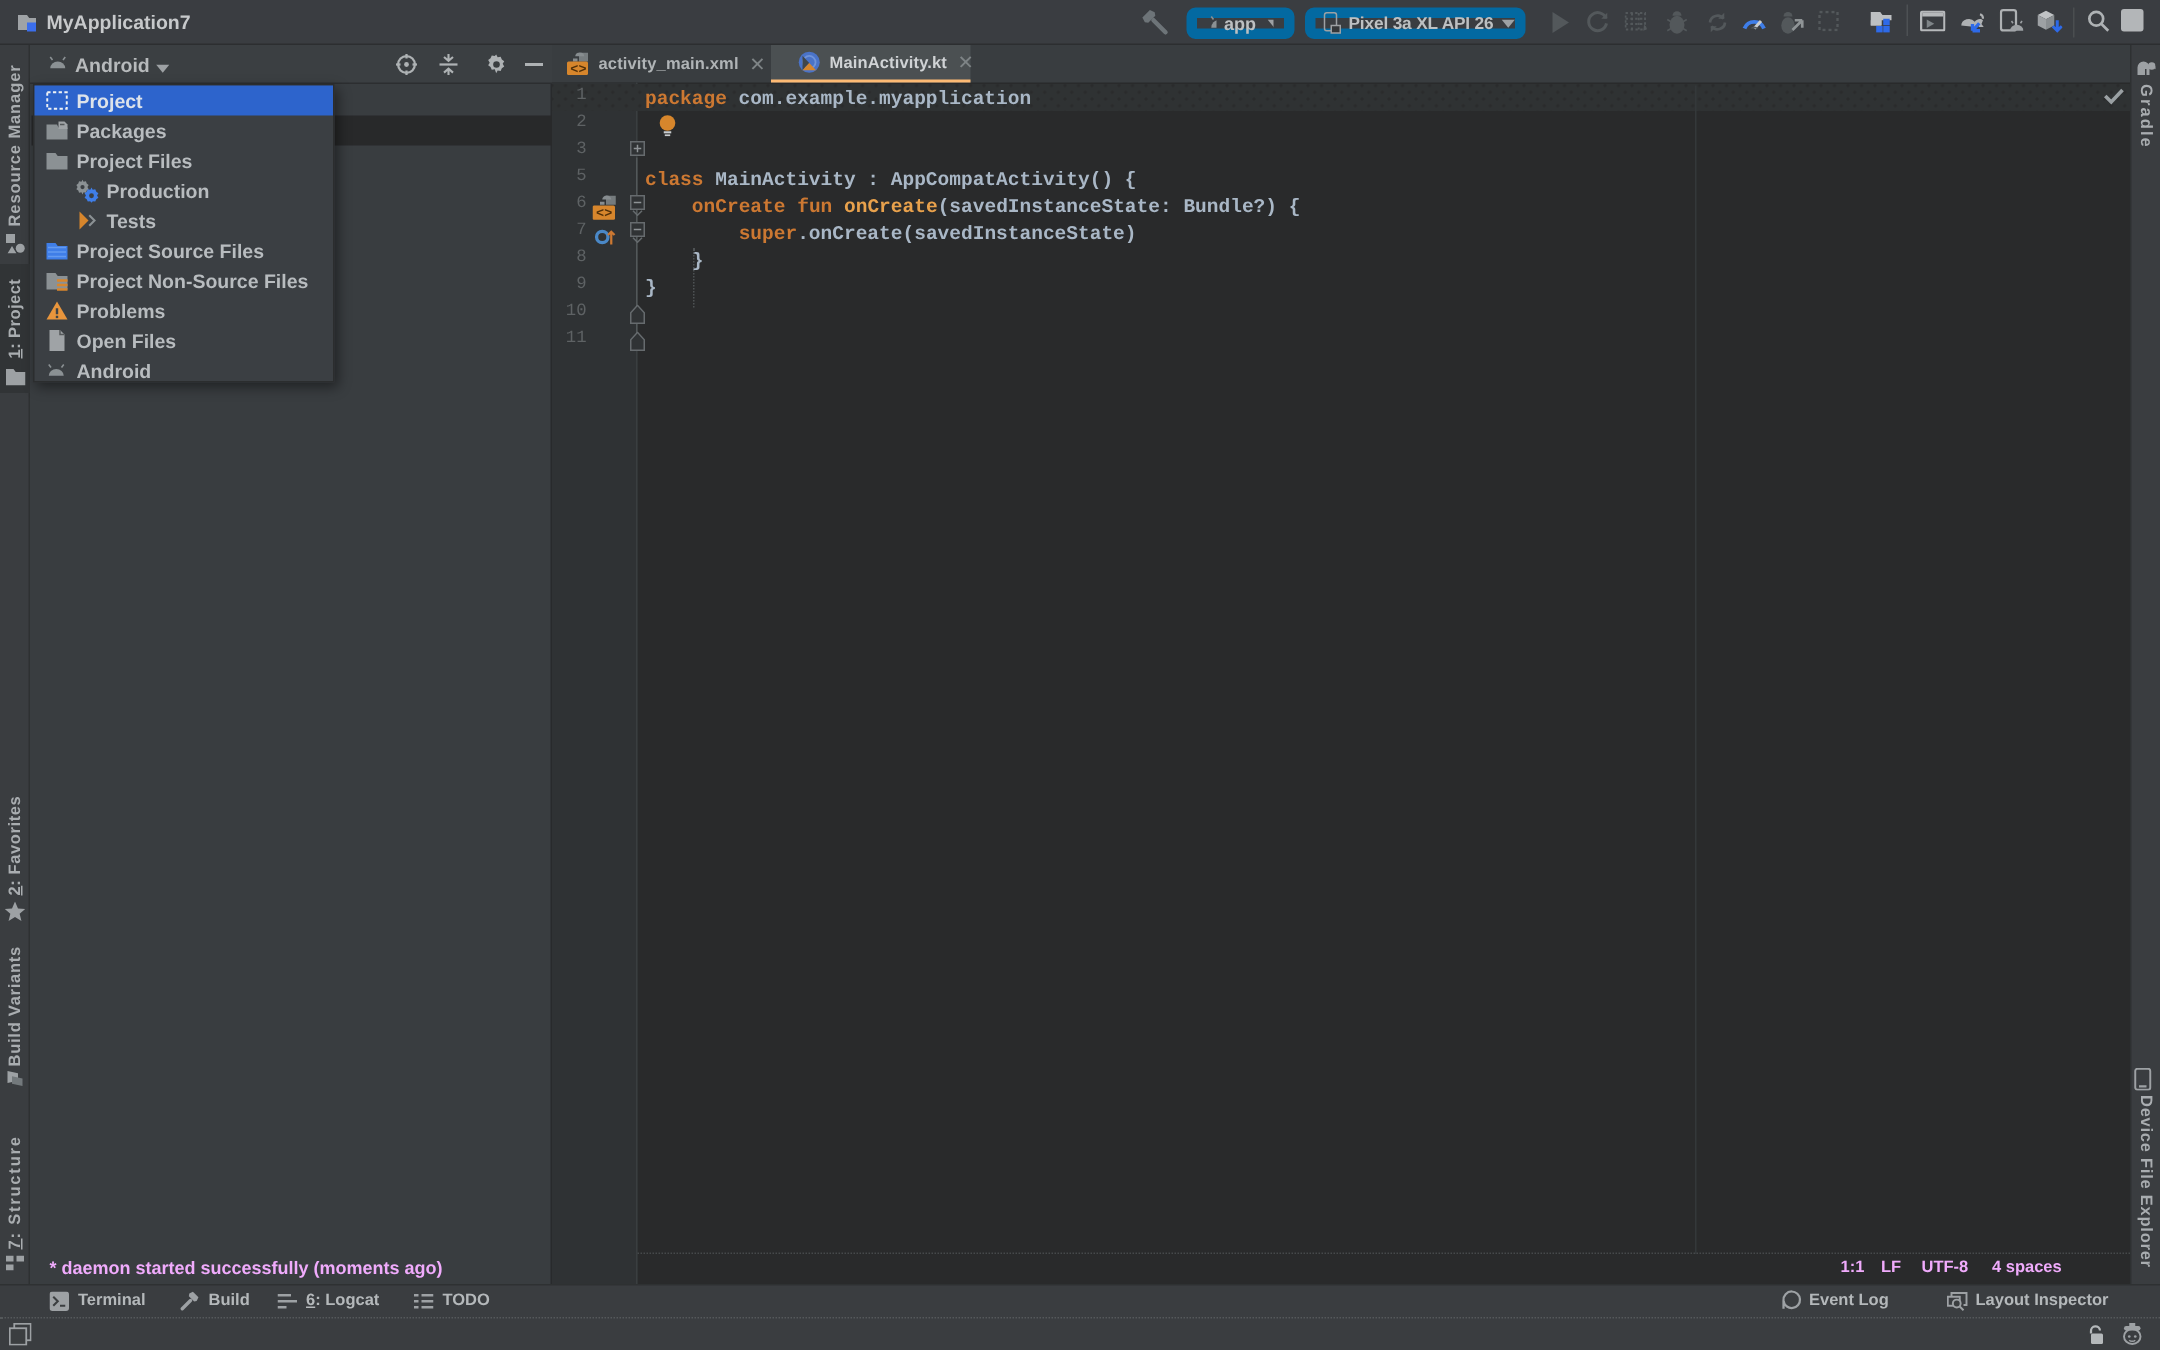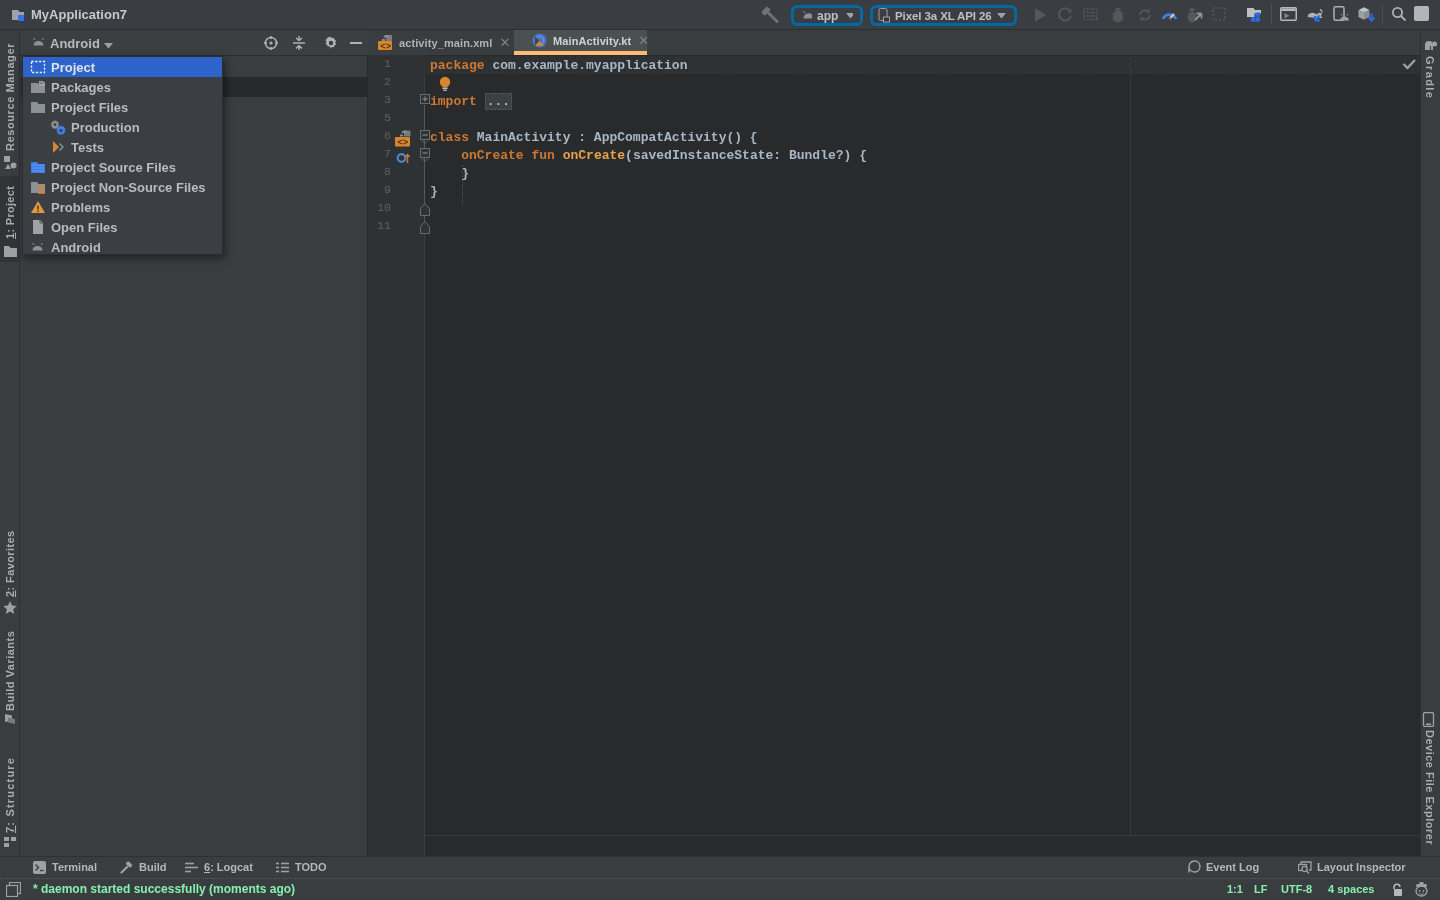--- a/index.html
+++ b/index.html
@@ -29,23 +29,23 @@
 .fold{background:#3b4042;border:1px dotted #5a5f62;color:#bcc0c3;padding:0 1px;border-radius:1px;}
 .popup{left:22px;top:56px;width:201px;height:199px;background:#3b3f43;border:1px solid #2b2d2e;box-shadow:2px 3px 8px rgba(0,0,0,.45);z-index:50;}
 .prow{position:absolute;left:0;width:199px;height:20px;display:flex;align-items:center;font-size:13px;font-weight:700;color:#b8bcbf;}
 .prow .ic{width:16px;height:16px;margin-left:7px;margin-right:5px;flex:none;position:relative;}
 .prow.ind .ic{margin-left:27px;}
 .prow.sel{background:#2d64cc;color:#dde3ea;}
 .tab{position:absolute;top:30px;height:25px;display:flex;align-items:center;font-size:11px;font-weight:700;letter-spacing:0.1px;}
 .x{color:#7e8486;font-size:13px;font-weight:400;margin-left:7px;}
 svg{display:block;}
 .tbtxt{font-size:12px;font-weight:700;color:#bdc0c2;}
-.combo{position:absolute;top:5px;height:21px;border:3px solid #0369a1;border-radius:6px;display:flex;align-items:center;padding:0 7px;}
+.combo{position:absolute;top:5px;height:21px;border:7px solid #0369a1;border-radius:6px;display:flex;align-items:center;padding:0 7px;}
 .bitem{position:absolute;top:856px;height:22px;display:flex;align-items:center;font-size:11px;font-weight:700;color:#b4b8ba;text-align:right;}
-.sitem{position:absolute;top:878px;height:22px;display:flex;align-items:center;font-size:11px;font-weight:700;color:#86efac;}
+.sitem{position:absolute;top:834px;height:22px;display:flex;align-items:center;font-size:11px;font-weight:700;color:#f0abfc;}
 .u{text-decoration:underline;}
 </style></head>
 <body>
 <div class="abs" id="titlebar"></div>
 <div class="abs" id="stripeL"></div>
 <div class="abs" id="panel"></div>
 <div class="abs" id="phead"></div>
 <div class="abs" id="tabbar"></div>
 <div class="abs" id="editor"></div>
 <div class="abs" id="gutter"></div>
@@ -321,21 +321,21 @@
 <span style="margin-left:10px;margin-right:6px;">
       <svg width="15" height="15">
         <path d="M5.5 2.5a3 2.6 0 0 1 6 0z" fill="#878d90"></path>
         <rect x="8" y="0" width="6" height="6" fill="#878d90" opacity="0.8"></rect>
         <rect x="4" y="4" width="3" height="2" fill="#878d90"></rect>
         <rect x="0" y="6" width="14" height="9" rx="1" fill="#d7862c"></rect>
         <text x="2.2" y="13.5" font-size="9" font-weight="bold" fill="#513009" font-family="Liberation Mono">&lt;&gt;</text>
       </svg>
     </span>
 activity_main.xml<span class="x">✕</span></div>
-<div class="tab" style="left:514px;width:133px;background:#4b5052;color:#d0d3d5;border-bottom:4px solid #fdba74;">
+<div class="tab" style="left:514px;width:133px;background:#4b5052;color:#d0d3d5;border-bottom:2px solid #fdba74;">
 <span style="margin-left:18px;margin-right:6px;">
       <svg width="15" height="15">
         <circle cx="7.5" cy="7.5" r="7" fill="#4a73c8"></circle>
         <circle cx="7.5" cy="7.5" r="4.2" fill="none" stroke="#6f93d8" stroke-width="1.2"></circle>
         <path d="M7.5 8L3 12.8V3.2z" fill="#41464a"></path>
         <path d="M3 12.8L7.5 8l4.5 4.8z" fill="#d7862c"></path>
       </svg>
     </span>
 MainActivity.kt<span class="x">✕</span></div>
 
@@ -347,24 +347,24 @@
 <div class="lnum" style="position:absolute;top:72px;left:0;">6</div>
 <div class="lnum" style="position:absolute;top:90px;left:0;">7</div>
 <div class="lnum" style="position:absolute;top:108px;left:0;">8</div>
 <div class="lnum" style="position:absolute;top:126px;left:0;">9</div>
 <div class="lnum" style="position:absolute;top:144px;left:0;">10</div>
 <div class="lnum" style="position:absolute;top:162px;left:0;">11</div>
 </div>
 <div class="abs code" style="left:430px;top:57px;">
     <div><span class="k">package</span> com.example.myapplication</div>
     <div>&nbsp;</div>
-    <div><span class="k">import</span> <span class="fold">...</span></div>
     <div>&nbsp;</div>
     <div><span class="k">class</span> MainActivity : AppCompatActivity() {</div>
     <div>    <span class="k">onCreate</span> <span class="k">fun</span> <span class="fd">onCreate</span>(savedInstanceState: Bundle?) {</div>
+    <div>        <span class="k">super</span>.onCreate(savedInstanceState)</div>
     <div>    }</div>
     <div>}</div>
   </div>
 
 <div class="abs" style="left:438px;top:76px;">
     <svg width="14" height="15">
       <circle cx="7" cy="6" r="5.2" fill="#d7862c"></circle>
       <rect x="4.5" y="11.5" width="5" height="1.4" fill="#c9cdd0"></rect>
       <rect x="5.2" y="13.6" width="3.6" height="1.2" fill="#c9cdd0"></rect>
     </svg>

